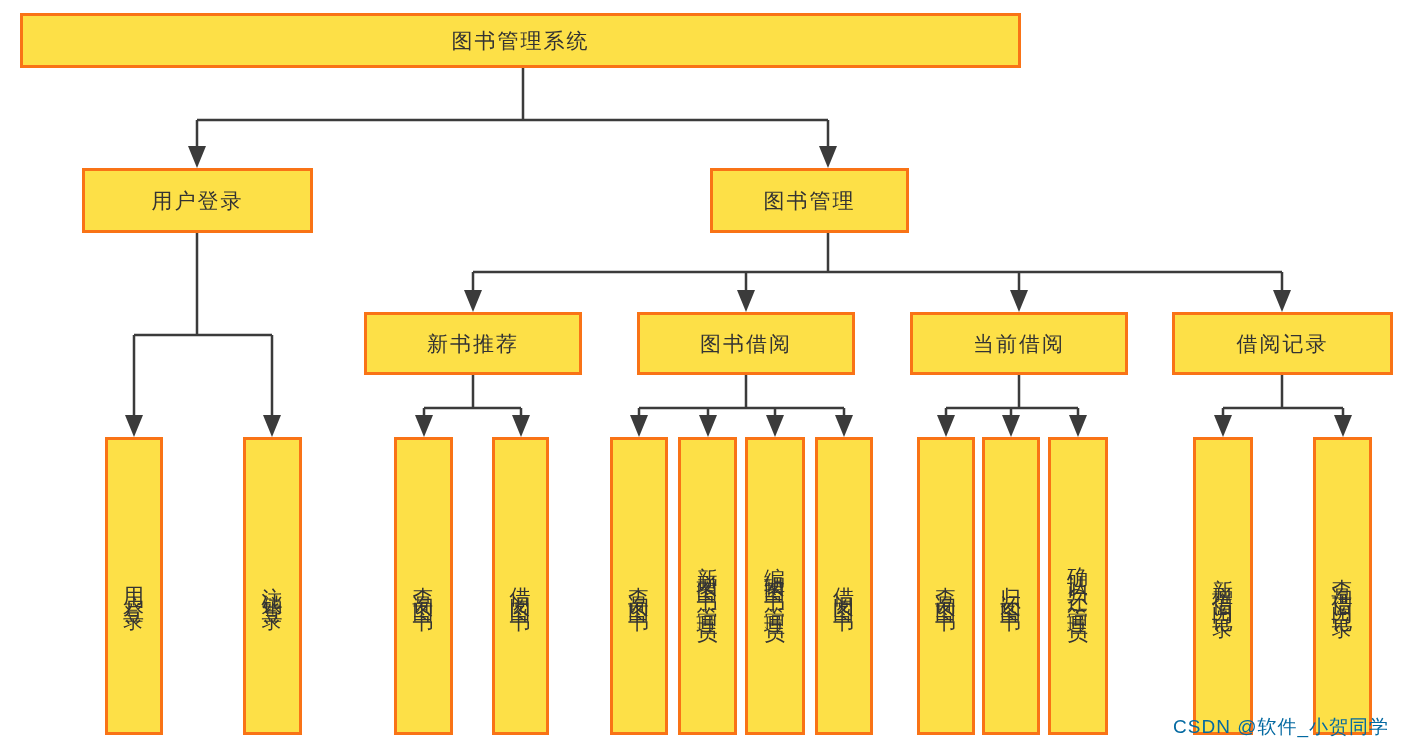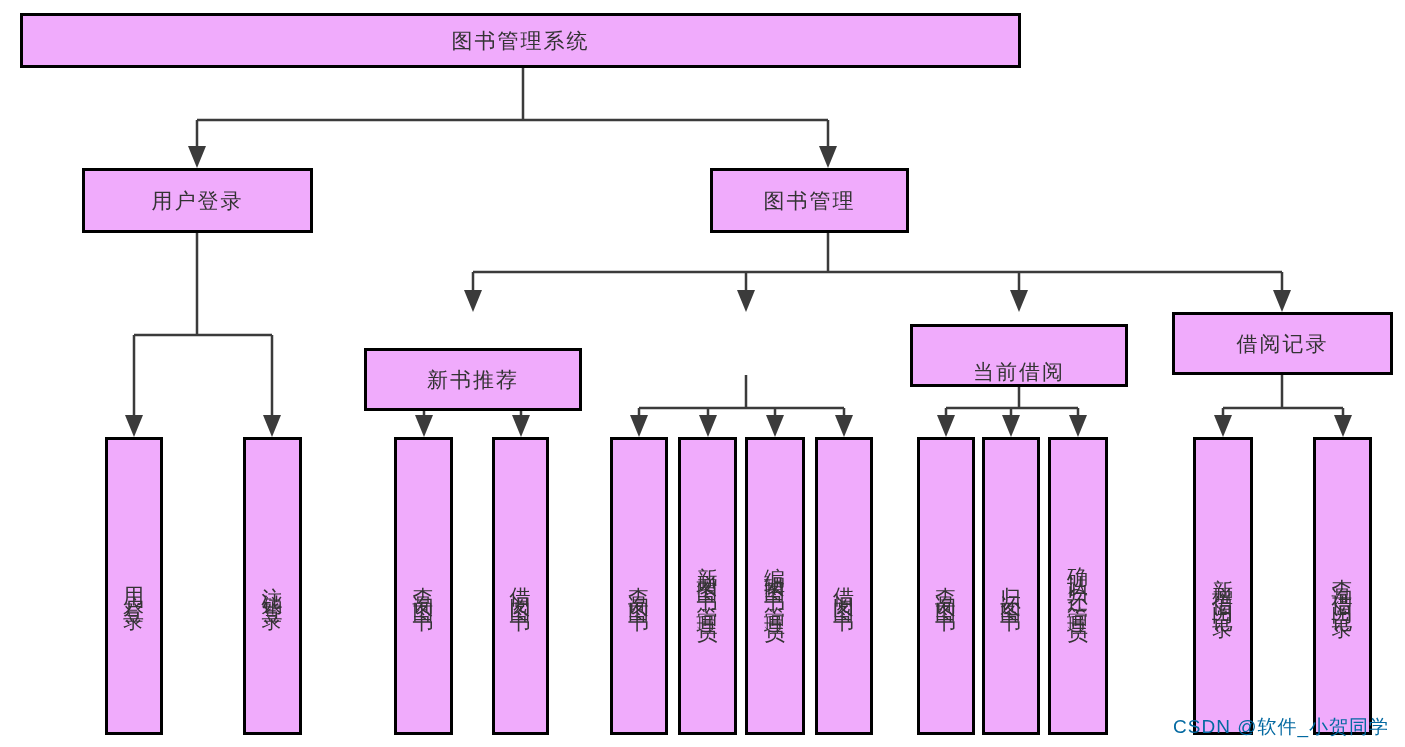--- a/index.html
+++ b/index.html
@@ -13,22 +13,22 @@
     overflow: hidden;
   }
   #wires {
     position: absolute;
     left: 0; top: 0;
     width: 1405px; height: 747px;
     z-index: 1;
   }
   .node {
     position: absolute;
-    border: 3px solid #000000;
-    background: #f0abfc;
+    border: 3px solid #f97316;
+    background: #fde047;
     display: flex;
     align-items: center;
     justify-content: center;
     z-index: 2;
     color: #333333;
   }
   .h-label {
     font-size: 21px;
     letter-spacing: 2px;
     color: #333333;
@@ -104,24 +104,27 @@
     <span class="h-label">图书管理系统</span>
   </div>
 
   <div class="node" style="left:82px; top:168px; width:231px; height:65px;">
     <span class="h-label">用户登录</span>
   </div>
   <div class="node" style="left:710px; top:168px; width:199px; height:65px;">
     <span class="h-label">图书管理</span>
   </div>
 
-  <div class="node" style="left:364px; top:312px; width:218px; height:63px;margin-top:36px;">
+  <div class="node" style="left:364px; top:312px; width:218px; height:63px;">
     <span class="h-label">新书推荐</span>
   </div>
-  <div class="node" style="left:910px; top:324px; width:218px; height:63px;align-items:flex-end;">
+  <div class="node" style="left:637px; top:312px; width:218px; height:63px;">
+    <span class="h-label">图书借阅</span>
+  </div>
+  <div class="node" style="left:910px; top:312px; width:218px; height:63px;">
     <span class="h-label">当前借阅</span>
   </div>
   <div class="node" style="left:1172px; top:312px; width:221px; height:63px;">
     <span class="h-label">借阅记录</span>
   </div>
 
   <div class="node leaf" style="left:105px; top:437px; width:58px; height:298px;">
     <span class="v-label">用户登录</span>
   </div>
   <div class="node leaf" style="left:243px; top:437px; width:59px; height:298px;">

